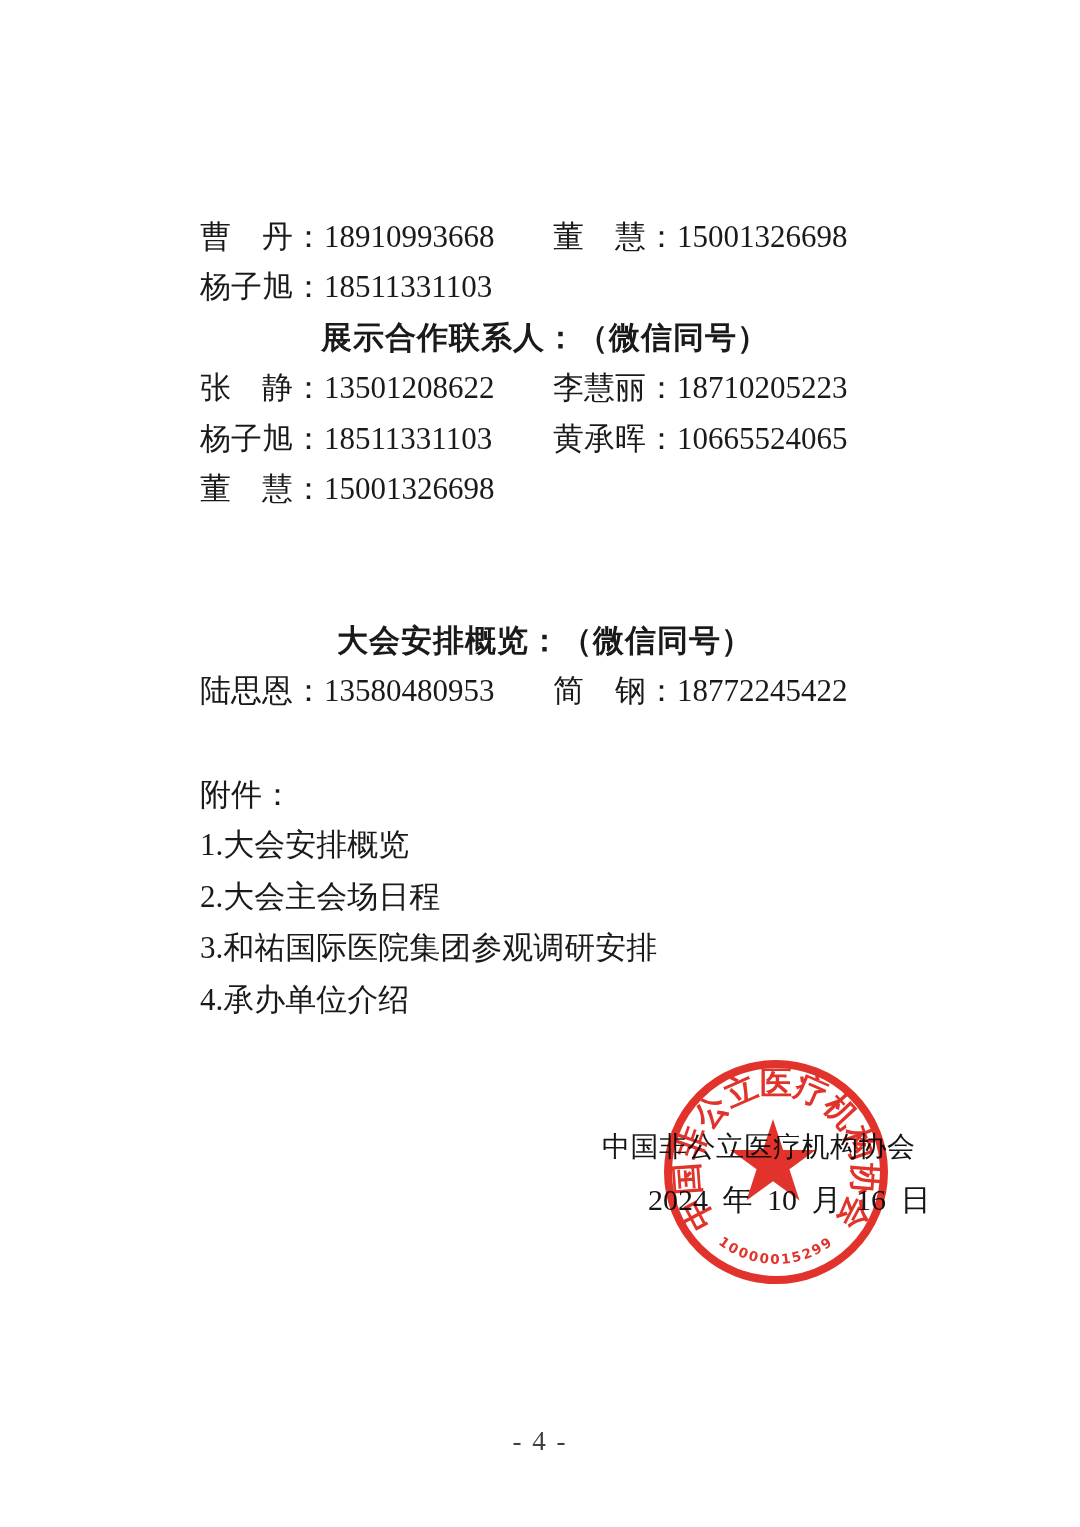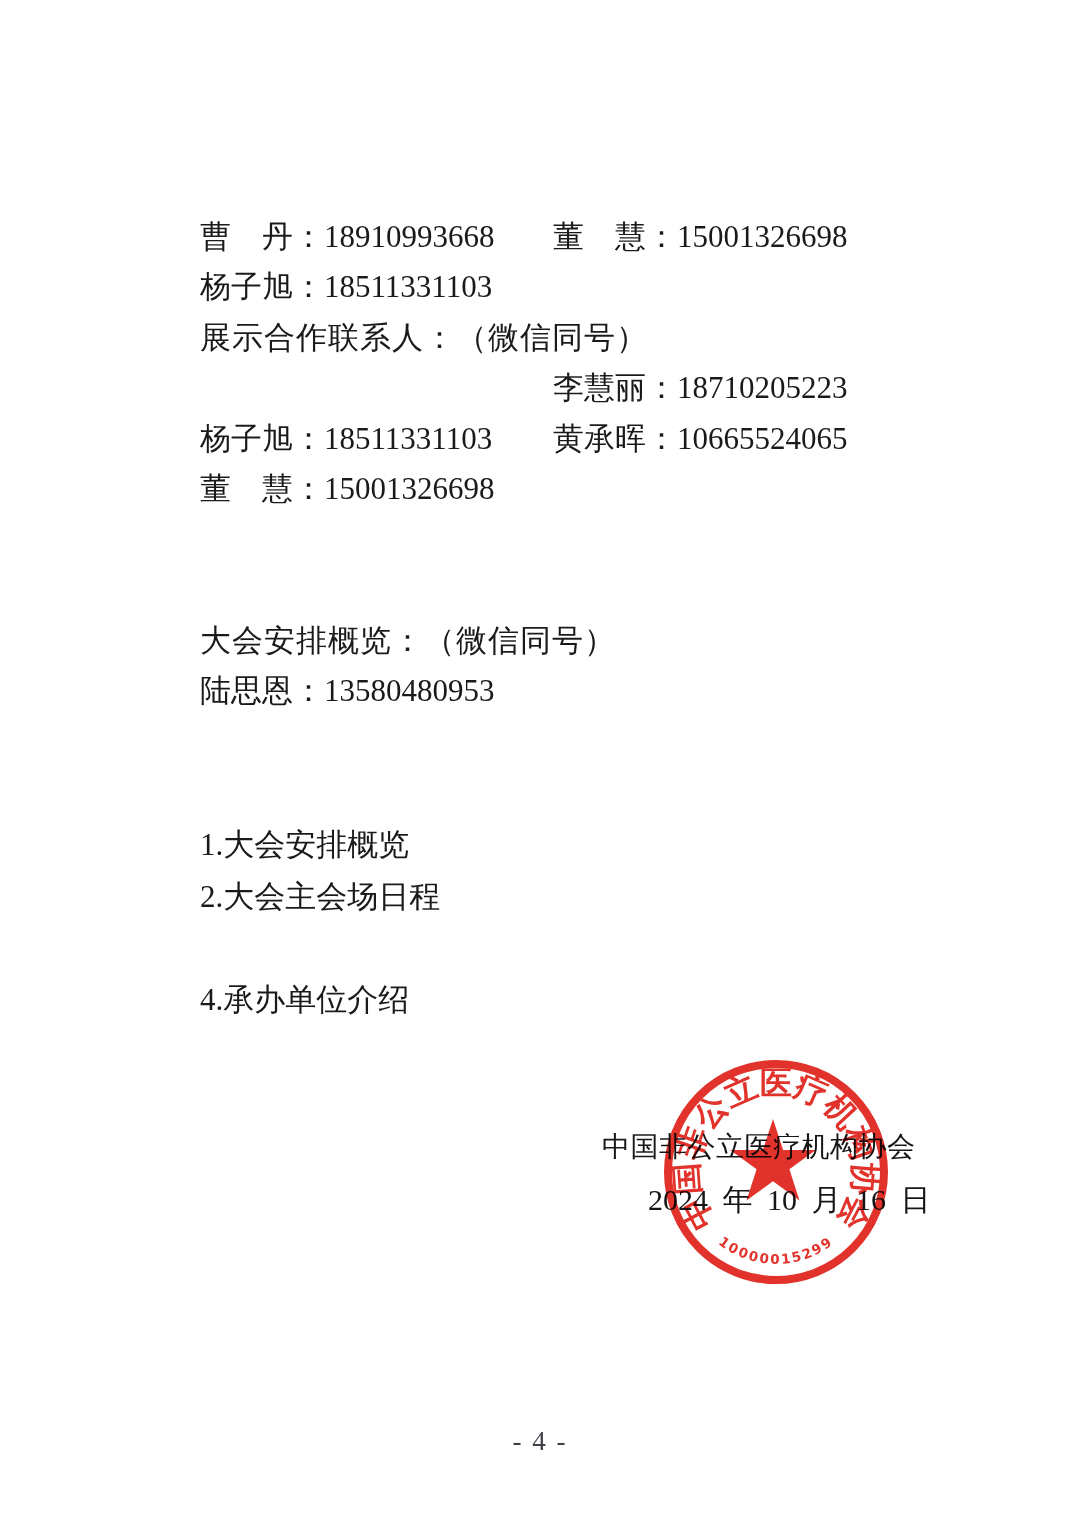--- a/index.html
+++ b/index.html
@@ -20,21 +20,21 @@
     height: 42px;
     font-size: 31px;
     line-height: 42px;
     white-space: nowrap;
   }
   .line .c2 {
     position: absolute;
     left: 353px;
     top: 0;
   }
-  .line.bold { font-weight: normal; letter-spacing: 1px; }
+  .line.bold { font-weight: bold; letter-spacing: 1px; text-align: center; }
   .sig-line {
     position: absolute;
     white-space: nowrap;
     color: #161616;
   }
   .org-line {
     left: 602px;
     top: 1116px;
     font-size: 28px;
     letter-spacing: 0.5px;
@@ -87,38 +87,42 @@
     <span>曹　丹：18910993668</span>
     <span class="c2">董　慧：15001326698</span>
   </div>
   <div class="line" style="top:254px">
     <span>杨子旭：18511331103</span>
   </div>
 
   <div class="line bold" style="top:305px">展示合作联系人：（微信同号）</div>
 
   <div class="line" style="top:355px">
+    <span>张　静：13501208622</span>
     <span class="c2">李慧丽：18710205223</span>
   </div>
   <div class="line" style="top:406px">
     <span>杨子旭：18511331103</span>
     <span class="c2">黄承晖：10665524065</span>
   </div>
   <div class="line" style="top:456px">
     <span>董　慧：15001326698</span>
   </div>
 
   <div class="line bold" style="top:608px">大会安排概览：（微信同号）</div>
 
   <div class="line" style="top:658px">
     <span>陆思恩：13580480953</span>
+    <span class="c2">简　钢：18772245422</span>
   </div>
 
+  <div class="line" style="top:762px">附件：</div>
   <div class="line" style="top:812px">1.大会安排概览</div>
   <div class="line" style="top:864px">2.大会主会场日程</div>
+  <div class="line" style="top:915px">3.和祐国际医院集团参观调研安排</div>
   <div class="line" style="top:967px">4.承办单位介绍</div>
 
   <div class="sig-line org-line">中国非公立医疗机构协会</div>
   <div class="sig-line date-line">2024 年 10 月 16 日</div>
 
   <svg class="seal" viewBox="0 0 240 240" aria-hidden="true">
     <defs>
       <path id="ringPath" d="M 60.2 170.1 A 78 78 0 1 1 179.8 170.1" fill="none"></path>
       <path id="serialPath" d="M 60.9 190.5 A 92 92 0 0 0 179.1 190.5" fill="none"></path>
     </defs>

